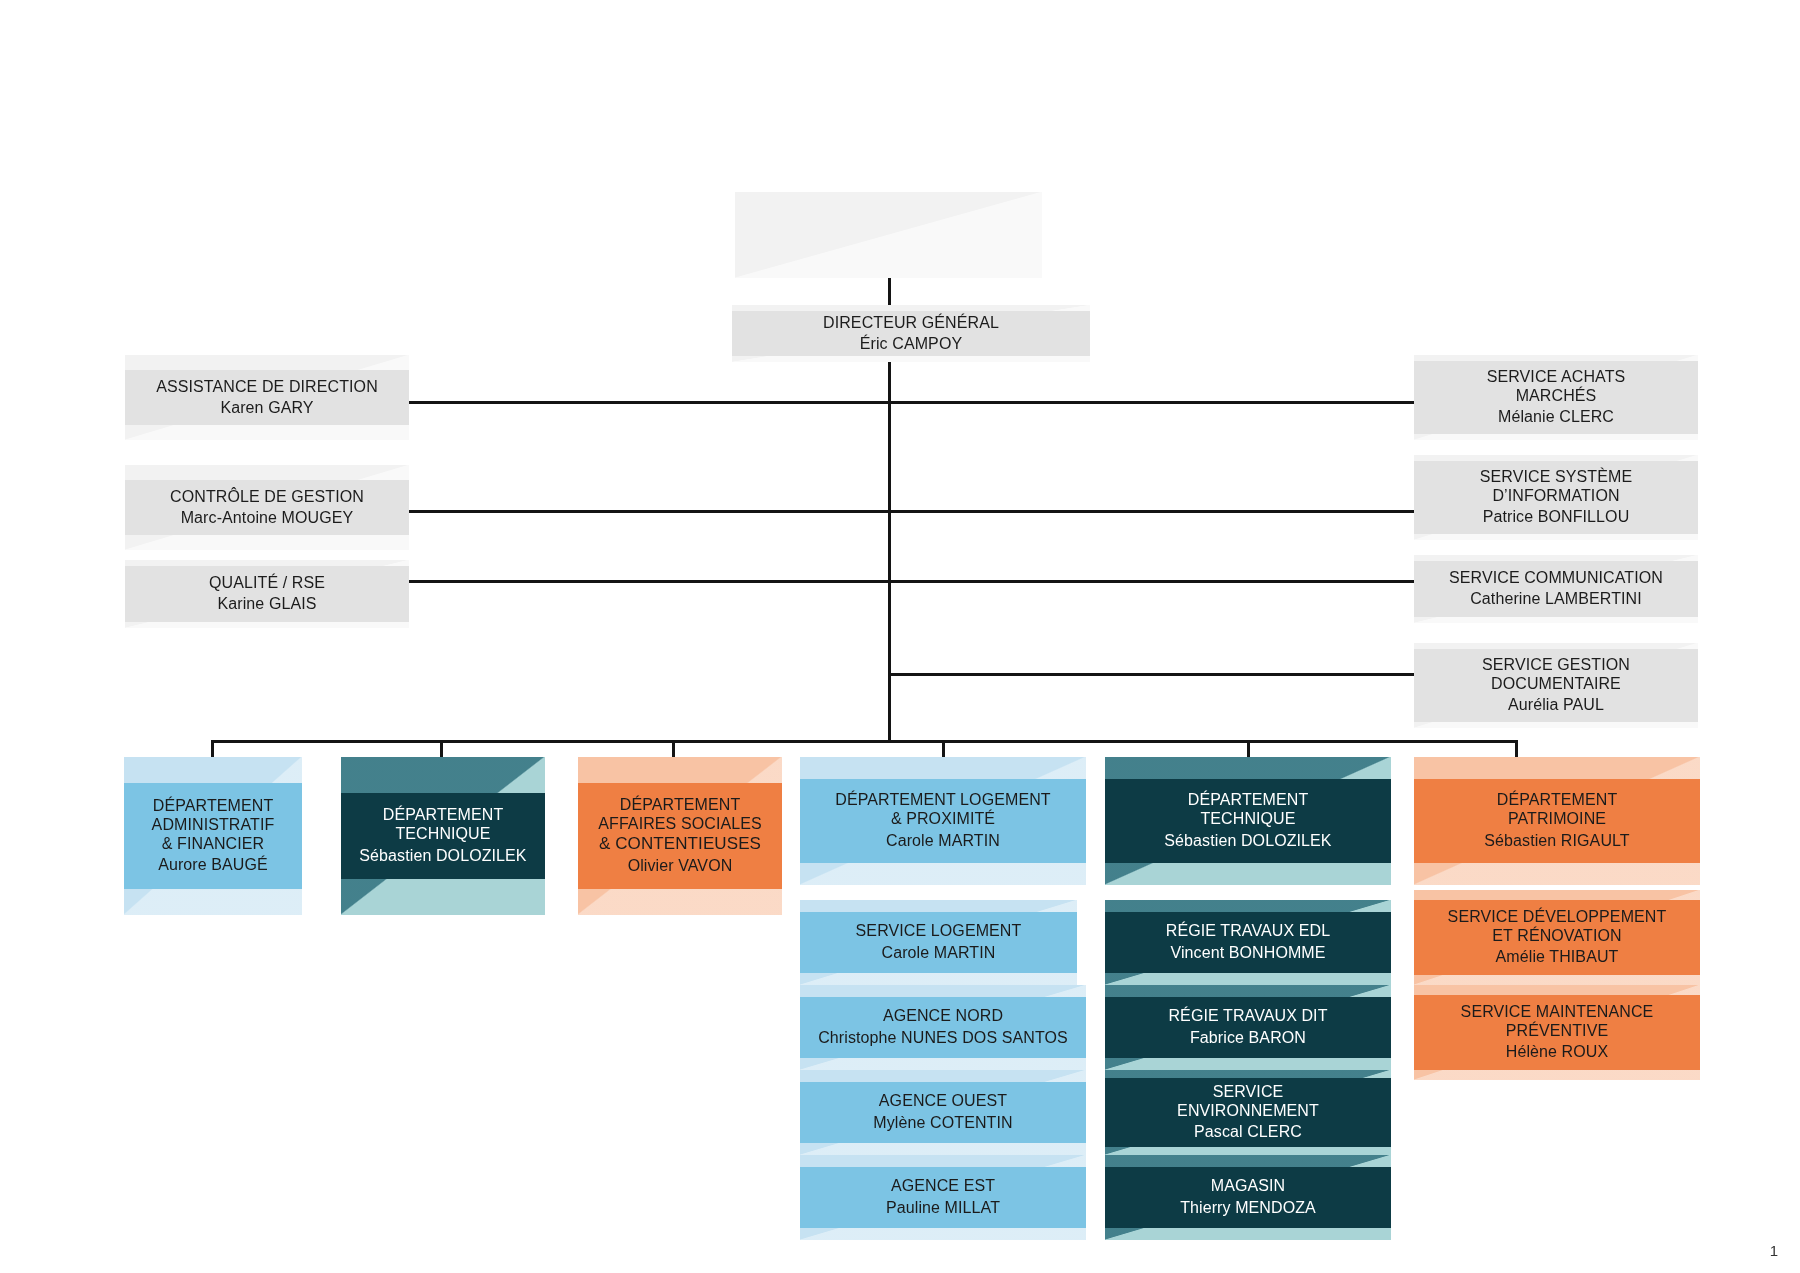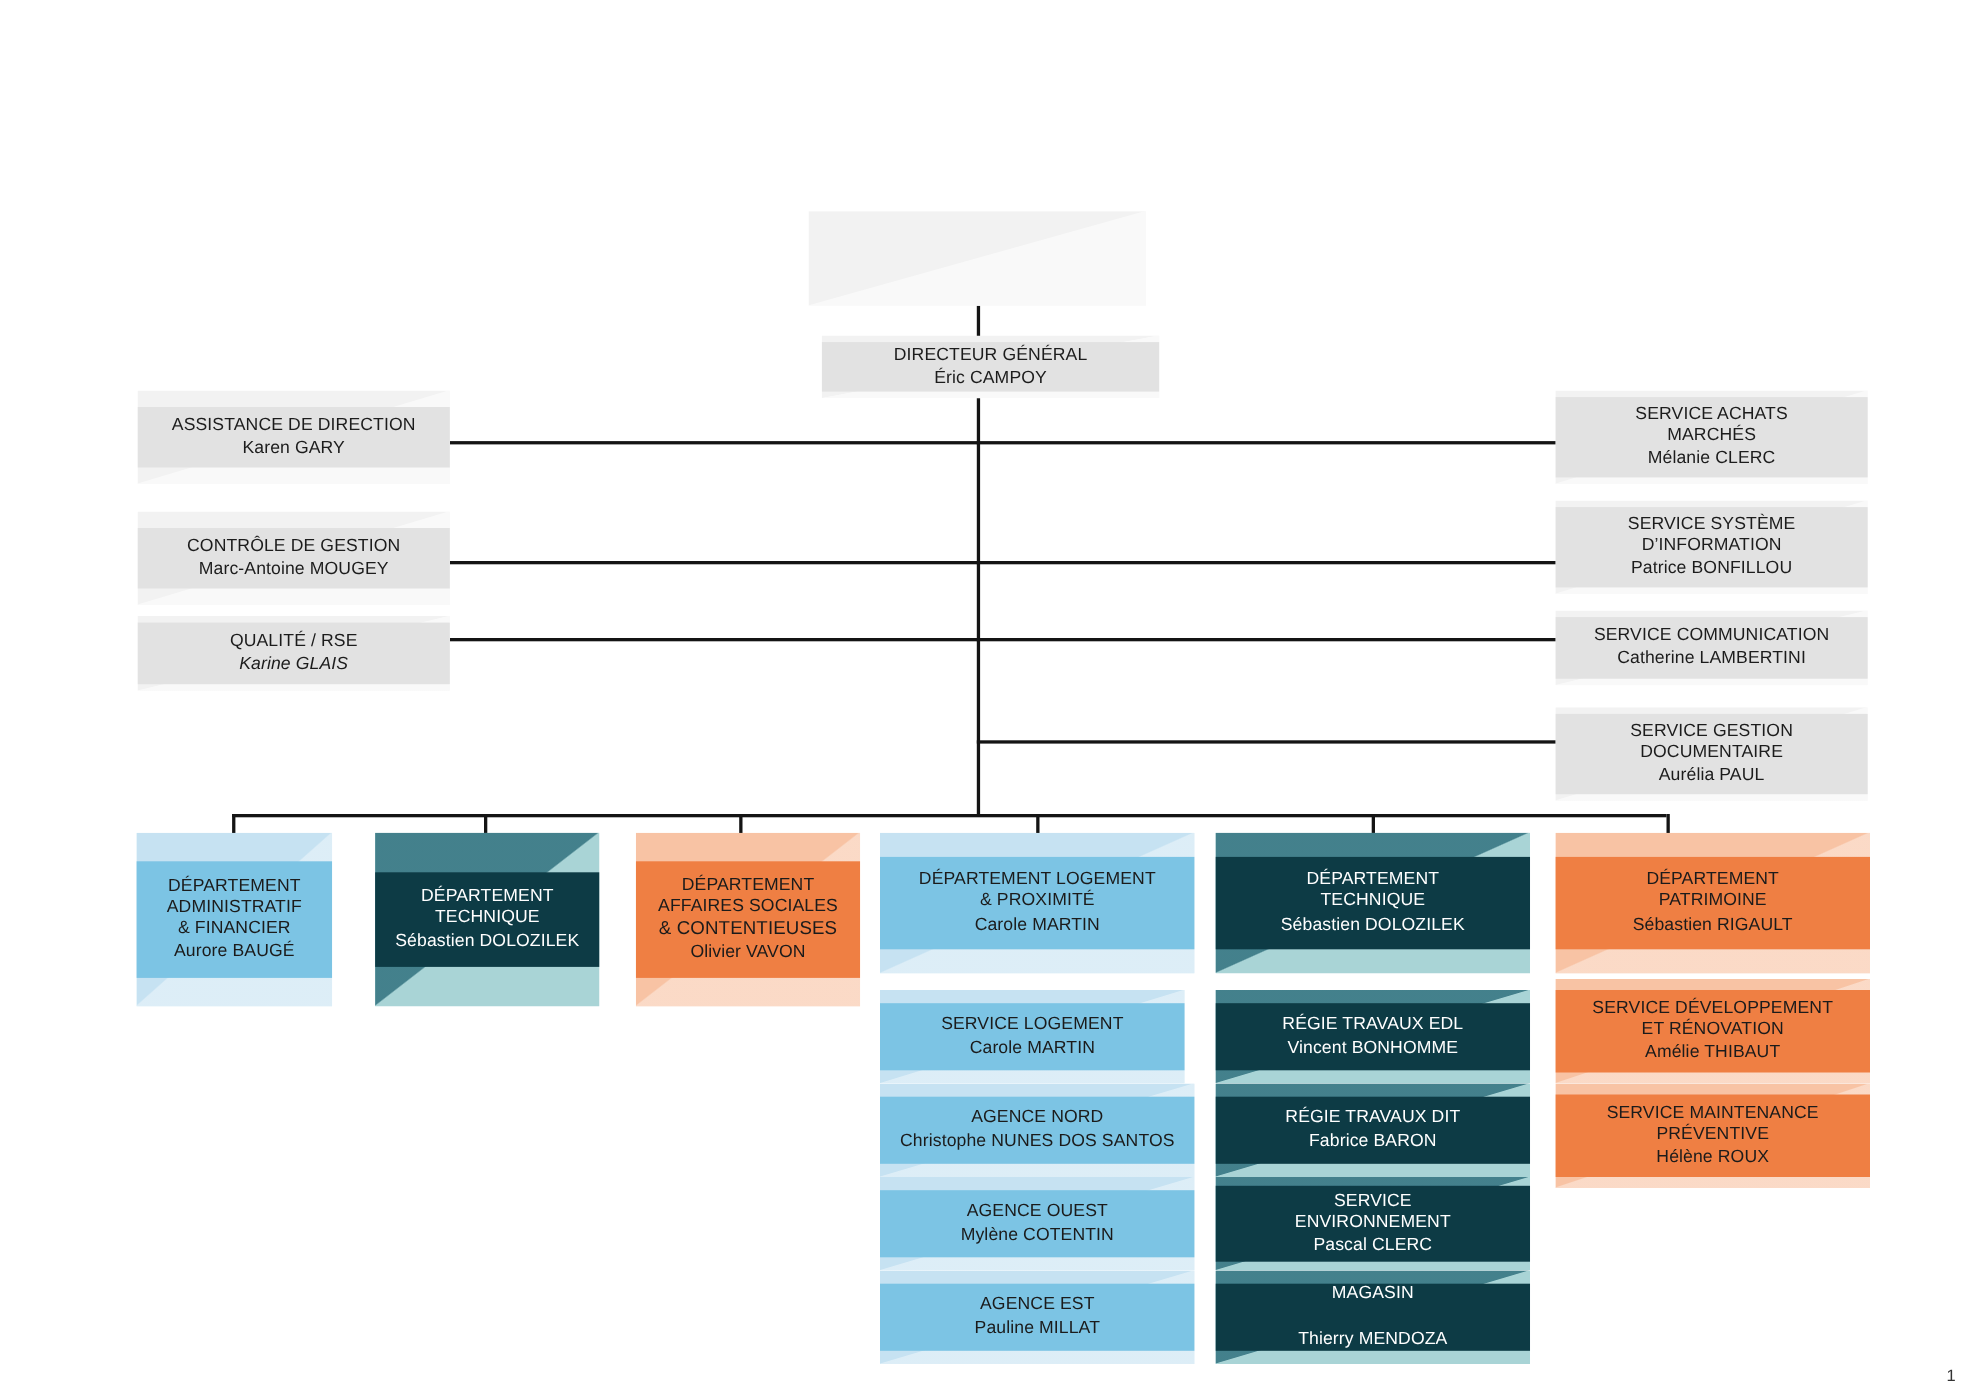--- a/index.html
+++ b/index.html
@@ -132,21 +132,21 @@
 <div class="line v" style="left:672px; top:740px; height:18px;"></div>
 <div class="line v" style="left:942px; top:740px; height:18px;"></div>
 <div class="line v" style="left:1247px; top:740px; height:18px;"></div>
 <div class="line v" style="left:1515px; top:740px; height:18px;"></div>
 
 <div class="node grey bold" style="left:735px; top:192px; width:307px; height:86px;">
   <div class="frame-bg"></div>
   <div class="wedge"></div>
 </div>
 
-<div class="node grey" style="left:747px; top:305px; width:307px; height:57px;">
+<div class="node grey" style="left:732px; top:305px; width:358px; height:57px;">
   <div class="frame-bg"></div>
   <div class="wedge"></div>
   <div class="inner" style="top:6px; bottom:6px;">
     <div class="title" style="font-size:16px;">DIRECTEUR GÉNÉRAL</div>
     <div class="person" style="font-size:16px; margin-top:2px;">Éric CAMPOY</div>
   </div>
 </div>
 
 <div class="node grey" style="left:125px; top:355px; width:284px; height:85px;">
   <div class="frame-bg"></div>
@@ -164,21 +164,21 @@
     <div class="title" style="font-size:16px;">CONTRÔLE DE GESTION</div>
     <div class="person" style="font-size:16px; margin-top:2px;">Marc-Antoine MOUGEY</div>
   </div>
 </div>
 
 <div class="node grey" style="left:125px; top:560px; width:284px; height:68px;">
   <div class="frame-bg"></div>
   <div class="wedge"></div>
   <div class="inner" style="top:6px; bottom:6px;">
     <div class="title" style="font-size:16px;">QUALITÉ / RSE</div>
-    <div class="person" style="font-size:16px; margin-top:2px;font-style:italic;">Karine GLAIS</div>
+    <div class="person" style="font-size:16px; margin-top:2px;">Karine GLAIS</div>
   </div>
 </div>
 
 <div class="node grey" style="left:1414px; top:355px; width:284px; height:85px;">
   <div class="frame-bg"></div>
   <div class="wedge"></div>
   <div class="inner" style="top:6px; bottom:6px;">
     <div class="title" style="font-size:16px;">SERVICE ACHATS</div>
     <div class="title" style="font-size:16px;">MARCHÉS</div>
     <div class="person" style="font-size:16px; margin-top:3px;">Mélanie CLERC</div>
@@ -326,21 +326,21 @@
   <div class="inner" style="top:8px; bottom:8px;">
     <div class="title" style="font-size:16px;">SERVICE</div>
     <div class="title" style="font-size:16px;text-align:center;">ENVIRONNEMENT</div>
     <div class="person" style="font-size:16px; margin-top:3px;">Pascal CLERC</div>
   </div>
 </div>
 
 <div class="node c-teal" style="left:1105px; top:1155px; width:286px; height:85px;">
   <div class="frame-bg"></div>
   <div class="wedge"></div>
-  <div class="inner" style="top:12px; bottom:12px;justify-content:space-between;">
+  <div class="inner" style="top:12px; bottom:12px;">
     <div class="title" style="font-size:16px;">MAGASIN</div>
     <div class="person" style="font-size:16px; margin-top:3px;">Thierry MENDOZA</div>
   </div>
 </div>
 
 <div class="node c-orange" style="left:1414px; top:757px; width:286px; height:128px;">
   <div class="frame-bg"></div>
   <div class="wedge"></div>
   <div class="inner" style="top:22px; bottom:22px;">
     <div class="title" style="font-size:16px;">DÉPARTEMENT</div>

